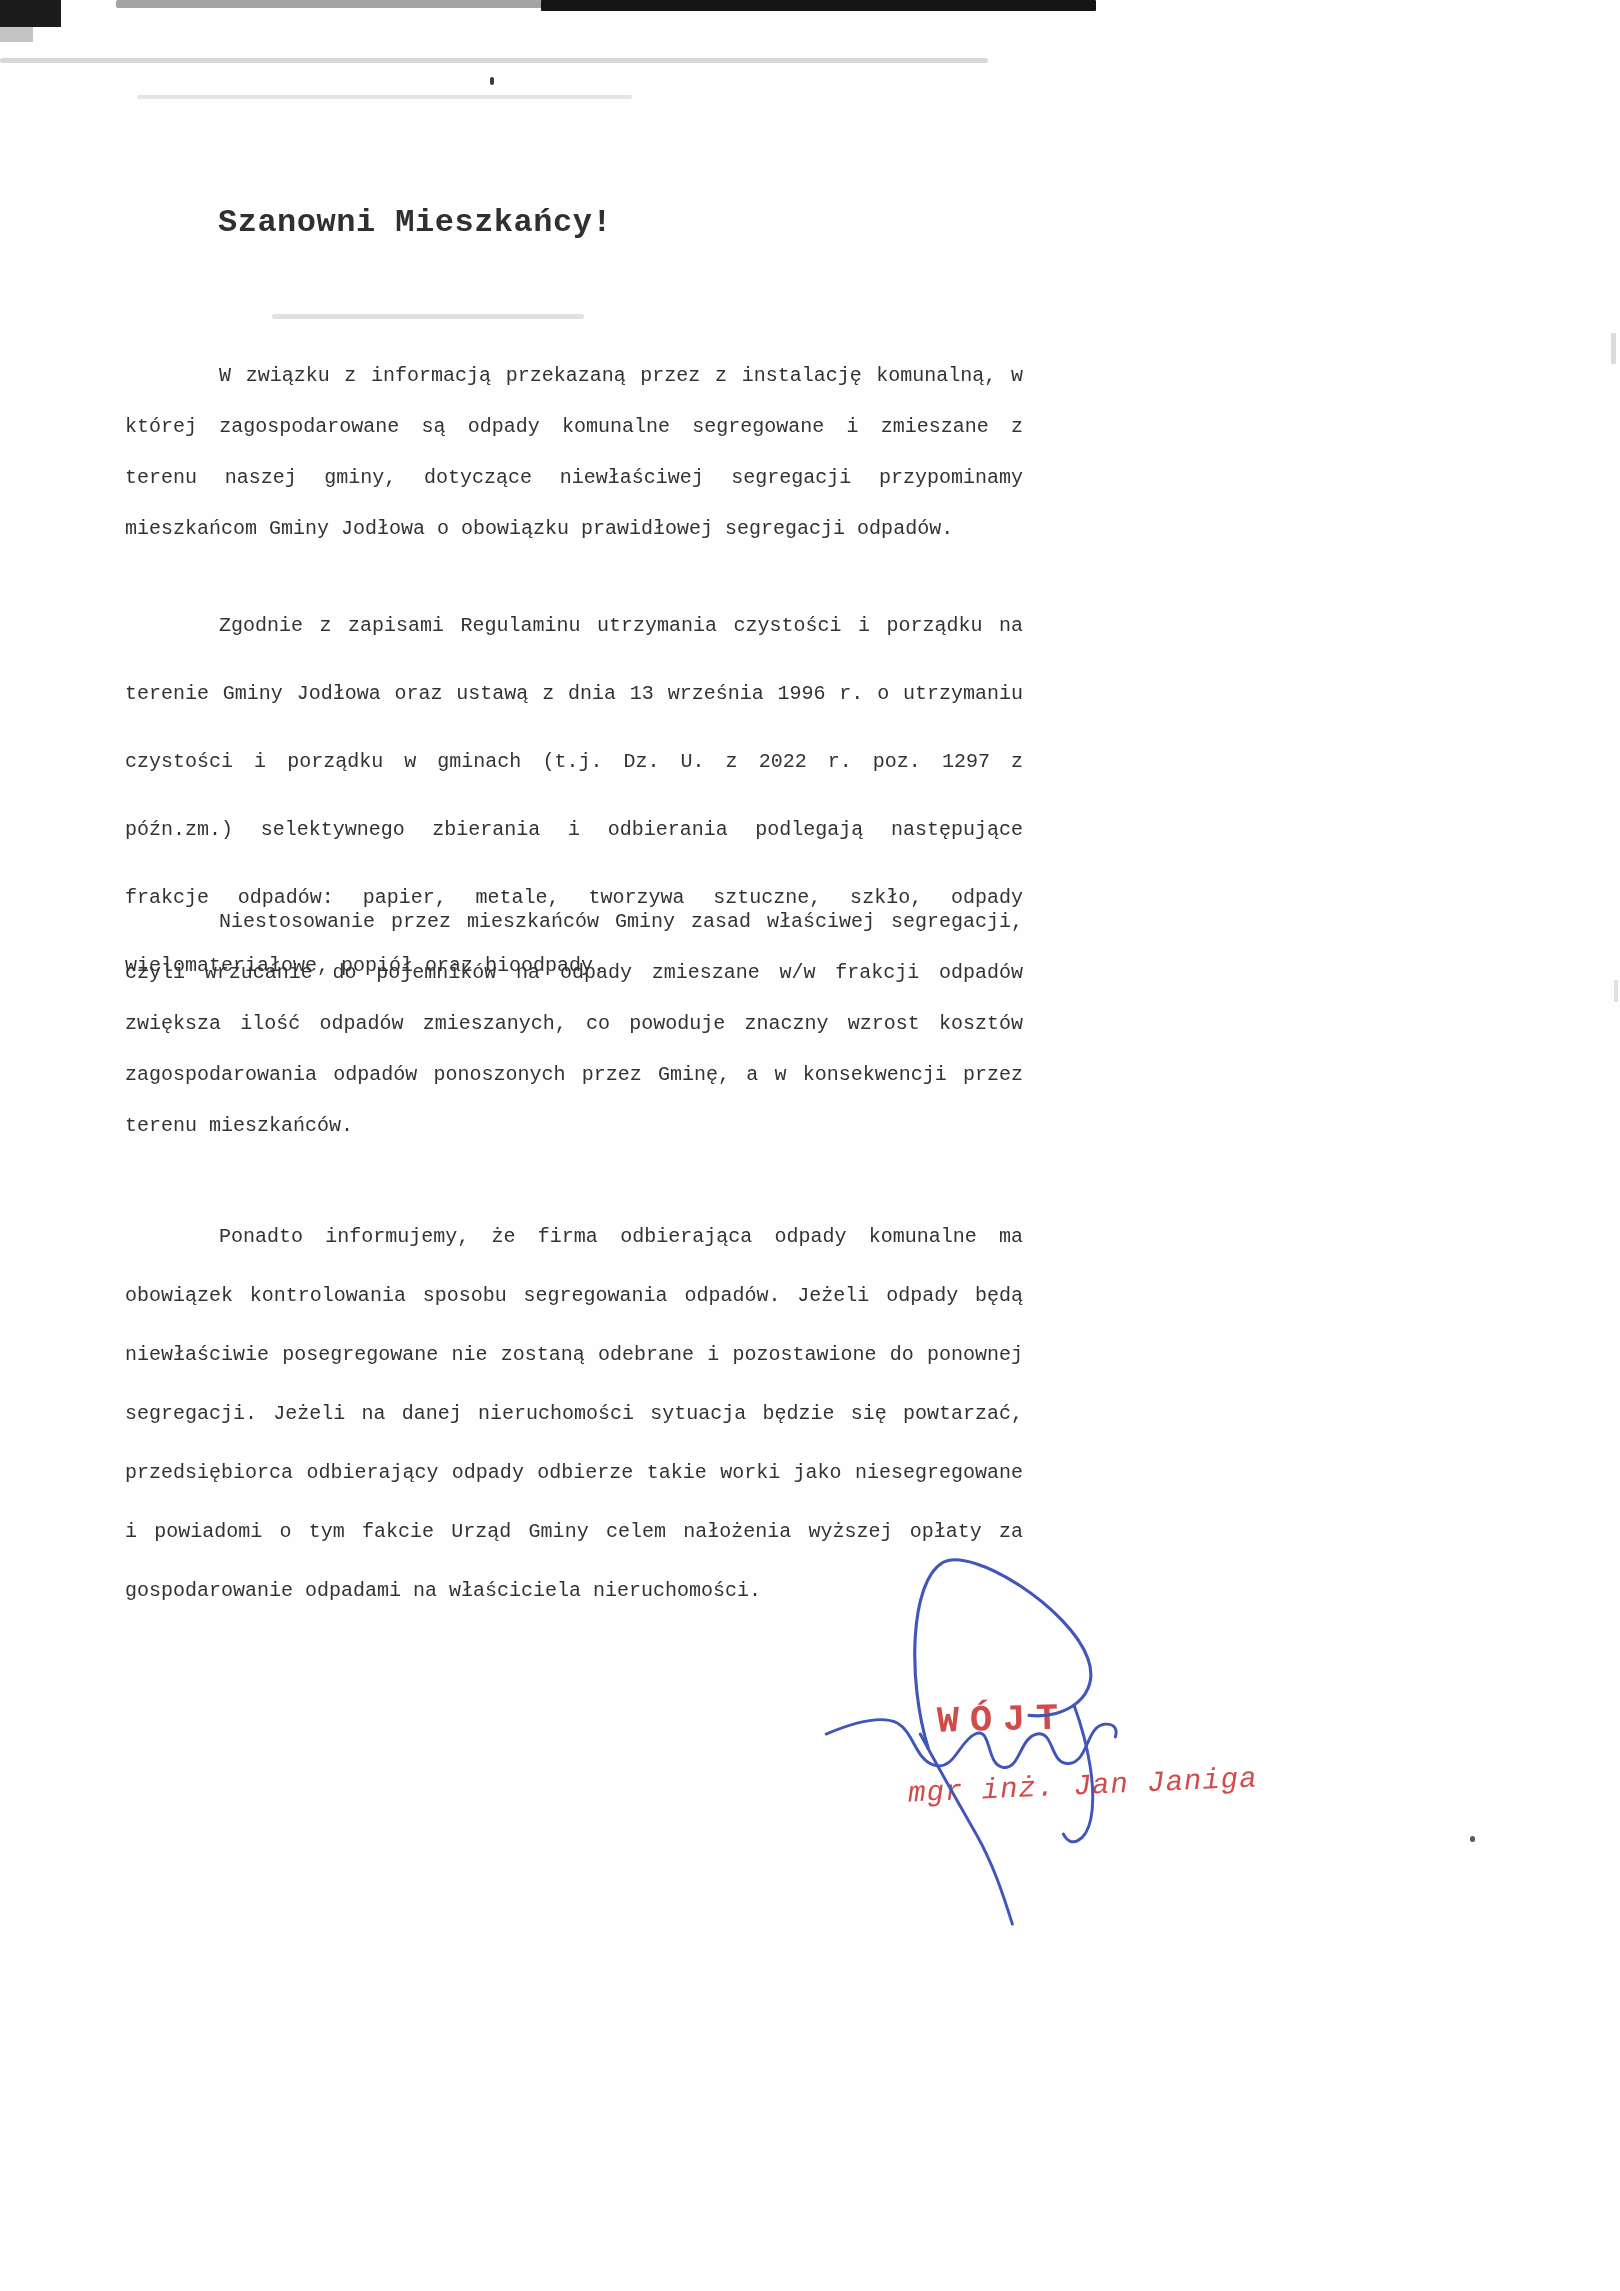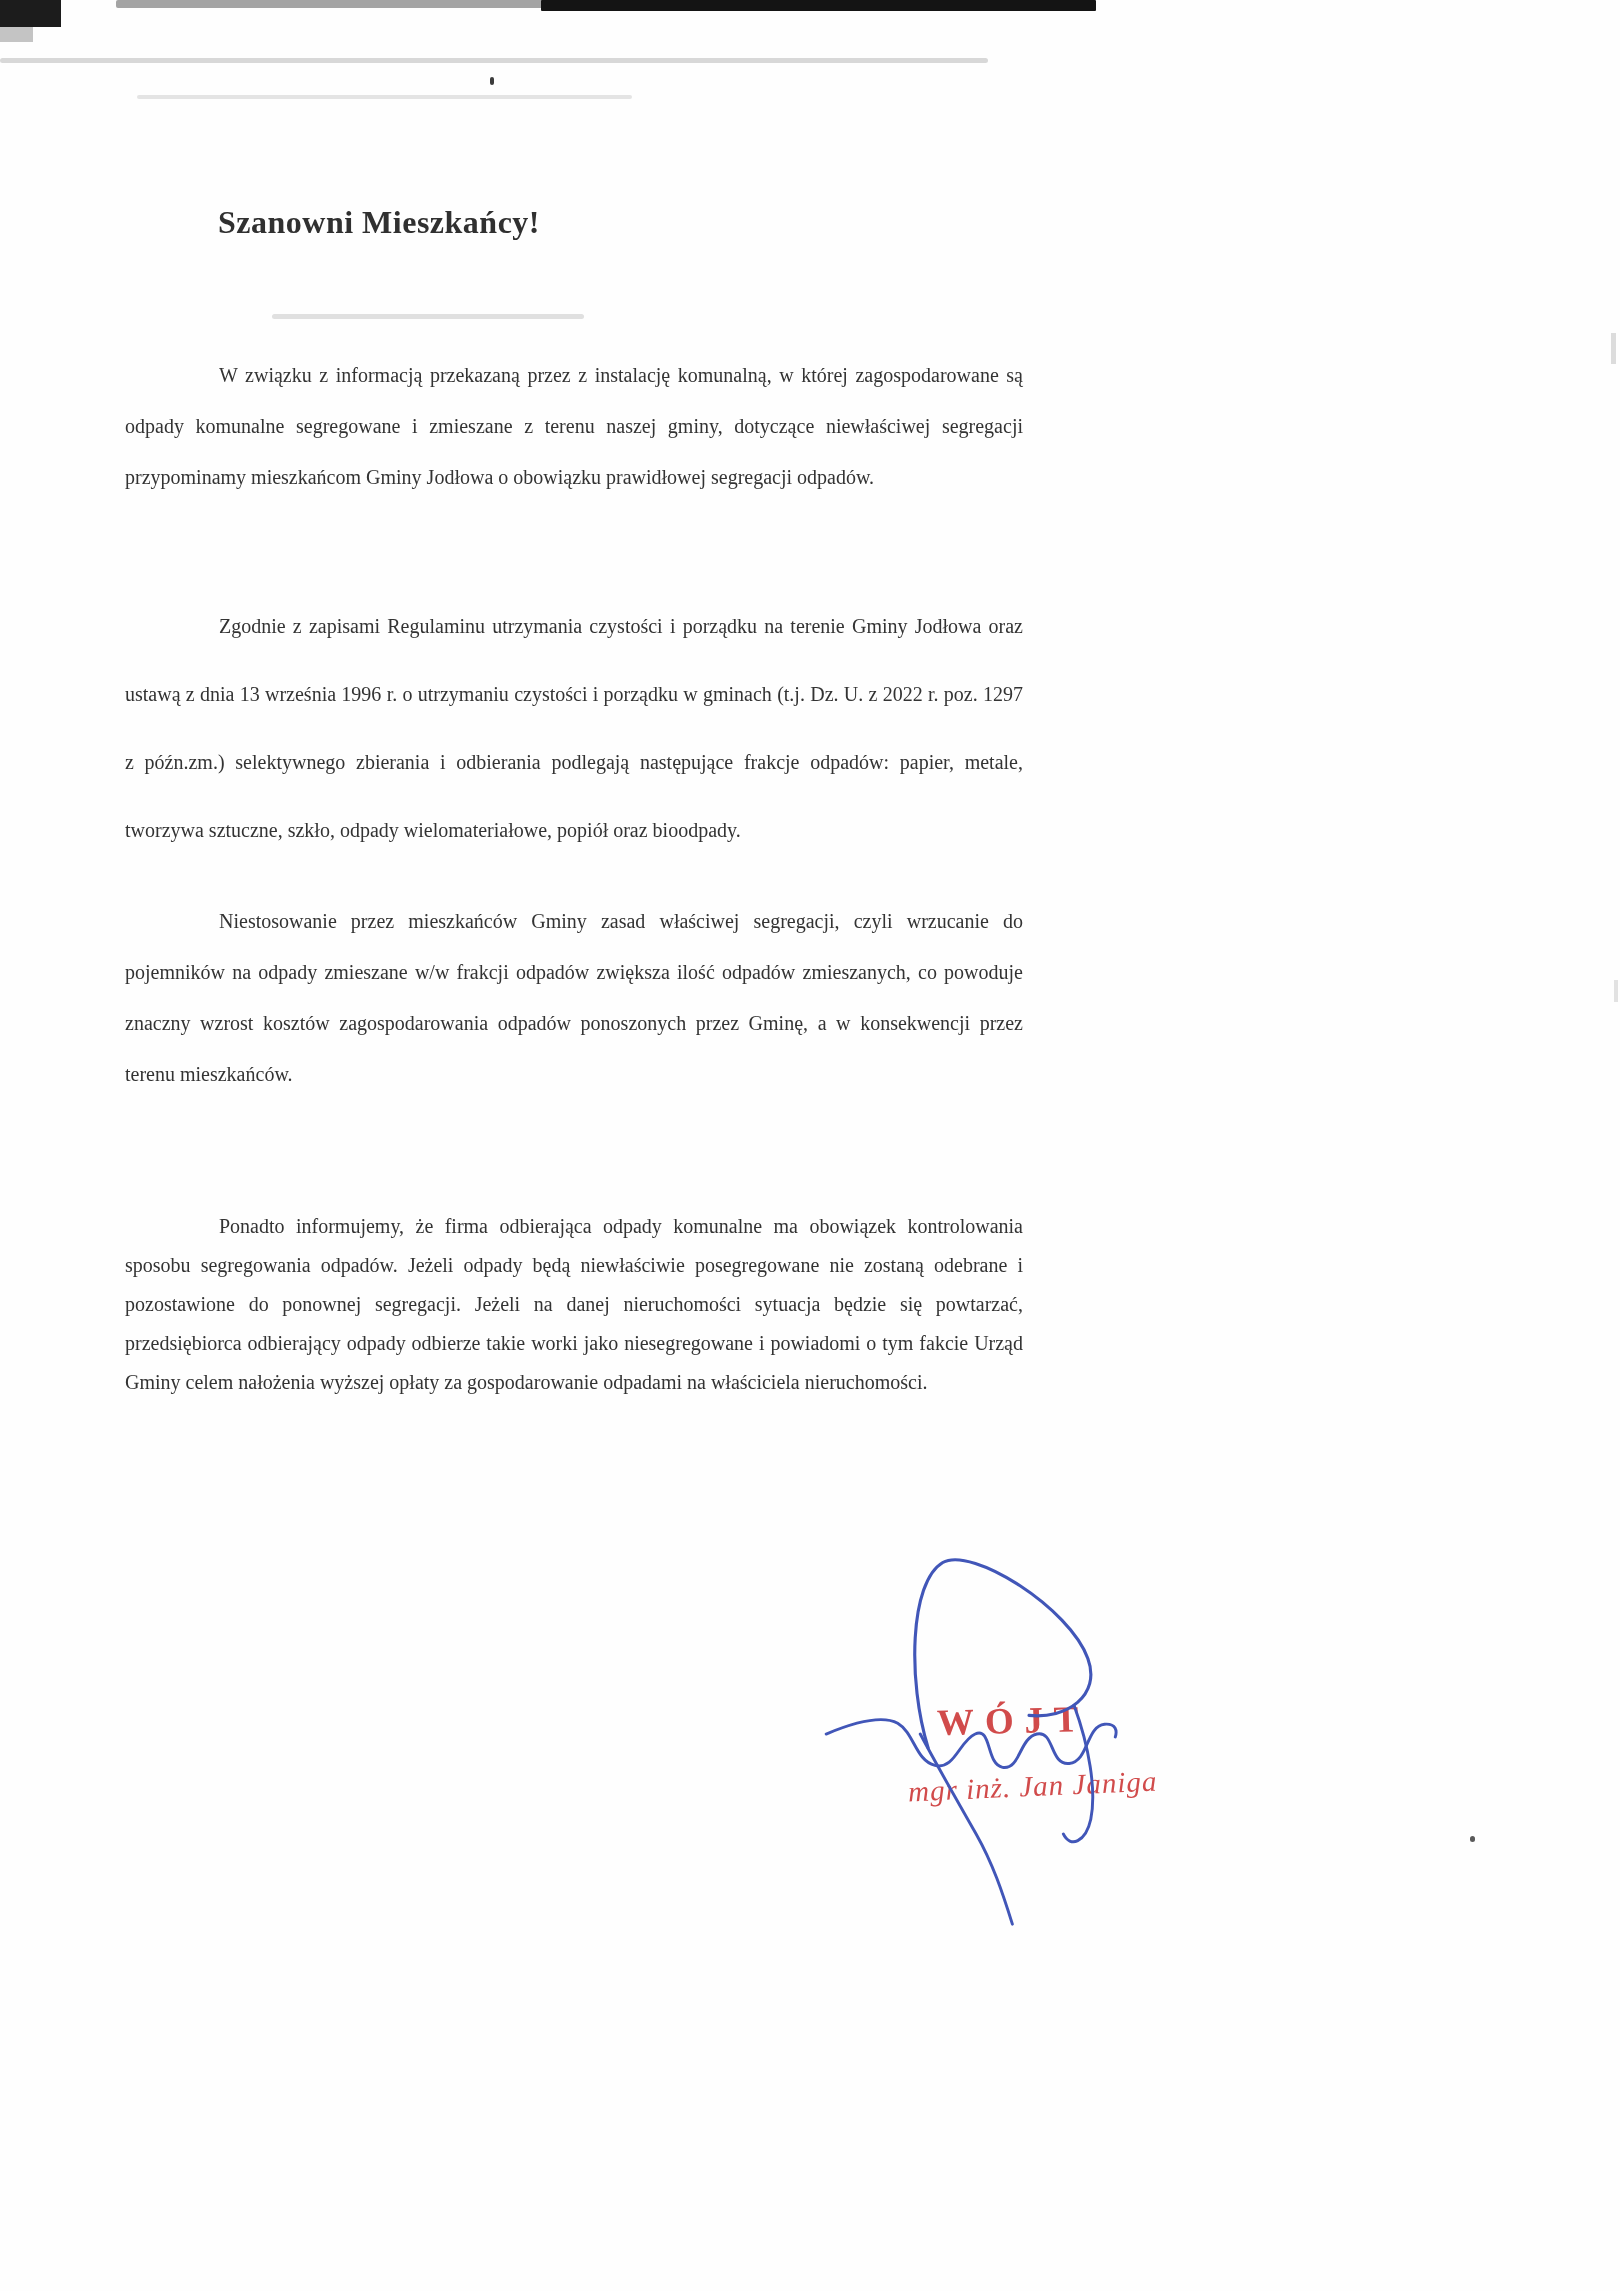--- a/index.html
+++ b/index.html
@@ -2,21 +2,21 @@
 <html lang="pl"><head>
 <meta charset="utf-8">
 <style>
   html,body{margin:0;padding:0;background:#e9e9e9;}
   .page{
     position:relative;
     width:1620px;height:2292px;
     margin:0 auto;
     background:#fefefe;
     overflow:hidden;
-    font-family:Liberation Serif, serif;
+    font-family:Liberation Mono, monospace;
     color:#2f2f2f;
   }
   
   .artifact{position:absolute;pointer-events:none;}
   .a-topbar-light{left:116px;top:0;width:441px;height:7.8px;background:#5a5a5a;opacity:.55;border-radius:2px;}
   .a-topbar-dark{left:541px;top:0;width:555px;height:10.8px;background:#141414;border-radius:1px;}
   .a-corner{left:0;top:0;width:61px;height:26.5px;background:#1c1c1c;}
   .a-corner2{left:0;top:26.5px;width:33px;height:15.7px;background:#8a8a8a;opacity:.5;}
   .a-line1{left:0;top:58px;width:988px;height:4.9px;background:#c7c7c7;opacity:.7;border-radius:2.9px;}
   .a-line2{left:137px;top:95px;width:495px;height:3.9px;background:#d6d6d6;opacity:.65;border-radius:2px;}
@@ -35,21 +35,21 @@
     position:absolute;left:124px;width:898px;
     font-size:20px;
     text-align:justify;
     text-indent:94px;
     margin:1px;
     color:#333333;
   }
   .p1{top:349px;line-height:51px;}
   .p2{top:591px;line-height:68px;}
   .p3{top:895px;line-height:51px;}
-  .p4{top:1206px;line-height:39px;}
+  .p4{top:1206px;line-height:59px;}
   
   .stamp-title{
     position:absolute;left:937px;top:1699px;
     font-size:37px;font-weight:bold;letter-spacing:10.8px;
     transform:rotate(-1.5deg);
   }
   .stamp-name{
     position:absolute;left:908px;top:1770px;
     font-size:29px;font-style:italic;letter-spacing:1px;
     transform:rotate(-2.5deg);

